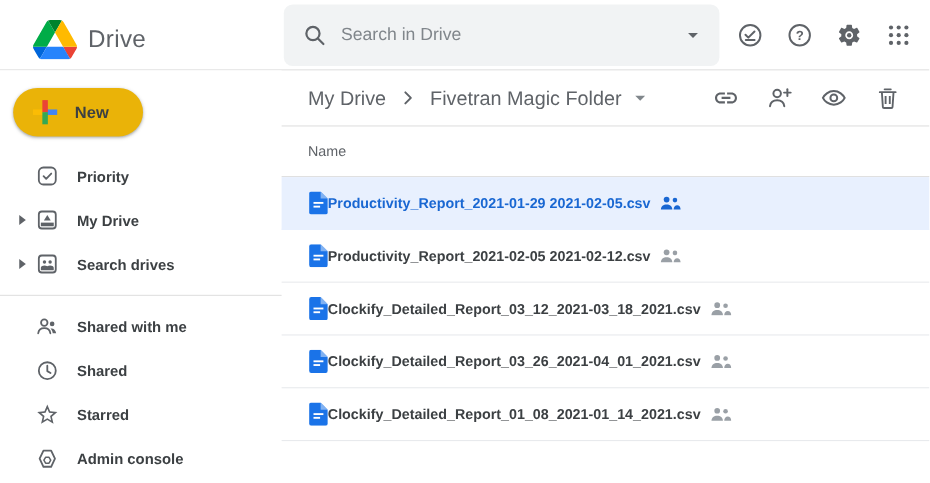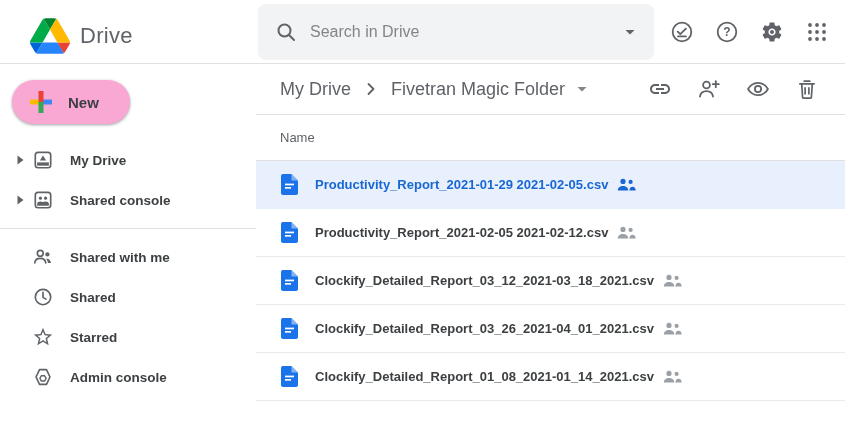--- a/index.html
+++ b/index.html
@@ -20,21 +20,21 @@
 
   .topbar-actions { margin-left:auto; display:flex; align-items:center; gap:21px; padding-right:16px; }
   .icon-btn { width:24px; height:24px; color:#5f6368; cursor:pointer; display:block; }
 
   
   .main { display:flex; height:375px; }
 
   
   .sidebar { width:256px; flex:none; padding-top:16px; background:#fff; }
   .new-btn { margin-left:12px; height:44px; min-width:118px; display:inline-flex; align-items:center;
-    background:#f9a8d4; border:none; border-radius:24px; padding:0 24px 0 16px; cursor:pointer;
+    background:#eab308; border:none; border-radius:24px; padding:0 24px 0 16px; cursor:pointer;
     box-shadow:0 1px 2px 0 rgba(60,64,67,.30), 0 1px 3px 1px rgba(60,64,67,.15); }
   .new-btn svg { width:26px; height:26px; }
   .new-label { font-size:15px; font-weight:600; color:#3c4043; margin-left:14px; }
 
   .nav { margin-top:16px; }
   .nav-item { position:relative; height:40px; display:flex; align-items:center;
     padding-left:32px; cursor:pointer; border-radius:0 20px 20px 0; }
   .nav-arrow { position:absolute; left:11px; top:50%; transform:translateY(-50%);
     width:18px; height:18px; color:#5f6368; }
   .nav-ico { width:22px; height:22px; color:#5f6368; flex:none; }
@@ -49,21 +49,21 @@
   .crumb-sep { width:20px; height:20px; color:#5f6368; margin:0 10px; flex:none; }
   .crumb-caret { width:18px; height:18px; color:#80868b; margin-left:8px; flex:none; }
   .crumb-actions { margin-left:auto; display:flex; align-items:center; gap:25px; }
 
   .list-header { height:46px; flex:none; display:flex; align-items:center; padding-left:24px;
     border-bottom:1px solid #e0e0e0; font-size:13px; color:#5f6368; }
 
   .file-row { height:48px; flex:none; display:flex; align-items:center;
     padding-left:25px; border-bottom:1px solid #e8eaed; cursor:pointer; }
   .file-row .doc-icon { width:17px; height:21px; flex:none; }
-  .file-name { font-size:13px; font-weight:600; color:#3c4043; margin-left:17px; white-space:nowrap; }
+  .file-name { font-size:13px; font-weight:600; color:#3c4043; white-space:nowrap; }
   .shared-icon { width:19px; height:13px; color:#9aa0a6; margin-left:9px; flex:none; }
   .file-row.selected { background:#e8f0fe; border-bottom-color:#e8f0fe; }
   .file-row.selected .file-name { color:#1967d2; }
   .file-row.selected .shared-icon { color:#1967d2; }
 </style>
 </head>
 <body>
 
 <div class="topbar">
   <div class="logo-block">
@@ -125,20 +125,27 @@
         <rect x="2" y="10.5" width="11" height="5" fill="#fbbc04"></rect>
         <rect x="13" y="10.5" width="11" height="5" fill="#4285f4"></rect>
         <rect x="10.5" y="2" width="5" height="11" fill="#ea4335"></rect>
         <rect x="10.5" y="13" width="5" height="11" fill="#34a853"></rect>
       </svg>
       <span class="new-label">New</span>
     </button>
 
     <div class="nav">
 
+      <div class="nav-item">
+        <svg class="nav-ico" viewBox="0 0 24 24" fill="none" stroke="currentColor" stroke-width="1.8">
+          <rect x="3.6" y="3.6" width="16.8" height="16.8" rx="4.5"></rect>
+          <path d="M8.3 12.2l2.6 2.6 5-5.2" stroke-linecap="round" stroke-linejoin="round"></path>
+        </svg>
+        <span class="nav-label">Priority</span>
+      </div>
 
       <div class="nav-item">
         <svg class="nav-arrow" viewBox="0 0 18 18">
           <path d="M6.5 4.5l6 4.5-6 4.5z" fill="currentColor"></path>
         </svg>
         <svg class="nav-ico" viewBox="0 0 24 24">
           <rect x="3.6" y="3.6" width="16.8" height="16.8" rx="3" fill="none" stroke="currentColor" stroke-width="1.8"></rect>
           <path d="M12 7l3.4 5.6H8.6z" fill="currentColor"></path>
           <rect x="5.6" y="14.6" width="12.8" height="3.6" fill="currentColor"></rect>
         </svg>
@@ -148,21 +155,21 @@
       <div class="nav-item">
         <svg class="nav-arrow" viewBox="0 0 18 18">
           <path d="M6.5 4.5l6 4.5-6 4.5z" fill="currentColor"></path>
         </svg>
         <svg class="nav-ico" viewBox="0 0 24 24">
           <rect x="3.6" y="3.6" width="16.8" height="16.8" rx="3" fill="none" stroke="currentColor" stroke-width="1.8"></rect>
           <circle cx="9.2" cy="10" r="1.7" fill="currentColor"></circle>
           <circle cx="14.8" cy="10" r="1.7" fill="currentColor"></circle>
           <path d="M5.6 18.2v-2.4c0-1.4 2-2.2 3.6-2.2 1 0 1.9.2 2.8.7.9-.5 1.8-.7 2.8-.7 1.6 0 3.6.8 3.6 2.2v2.4z" fill="currentColor"></path>
         </svg>
-        <span class="nav-label">Shared console</span>
+        <span class="nav-label">Search drives</span>
       </div>
 
       <div class="nav-divider"></div>
 
       <div class="nav-item">
         <svg class="nav-ico" viewBox="0 0 24 24">
           <circle cx="9" cy="8" r="3.2" fill="none" stroke="currentColor" stroke-width="1.8"></circle>
           <path d="M3 18.5c.4-3.2 2.7-5 6-5s5.6 1.8 6 5" fill="none" stroke="currentColor" stroke-width="1.8" stroke-linecap="round"></path>
           <circle cx="16.8" cy="9.2" r="2.3" fill="currentColor"></circle>
           <path d="M15.2 13.9c2.7-.5 5 .9 5.6 4.6h-3.4c-.3-2-1-3.5-2.2-4.6z" fill="currentColor"></path>

